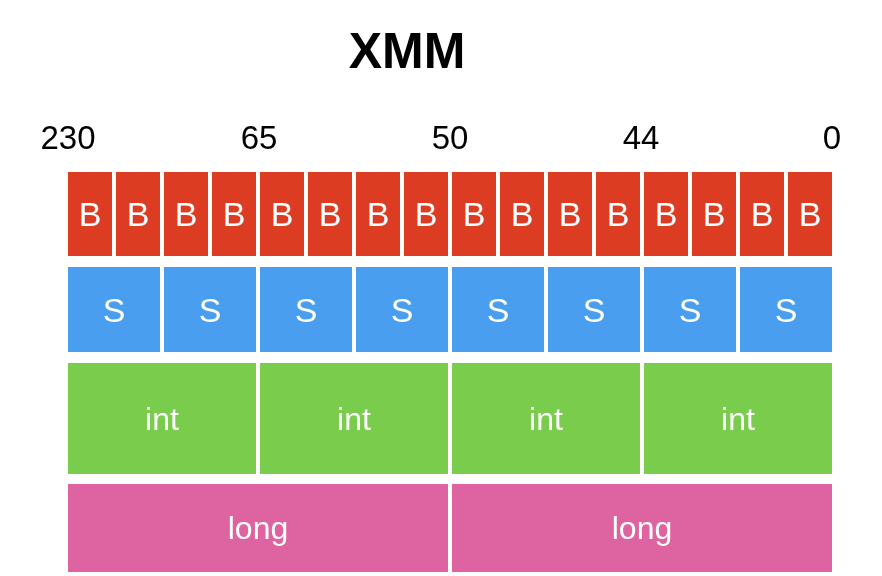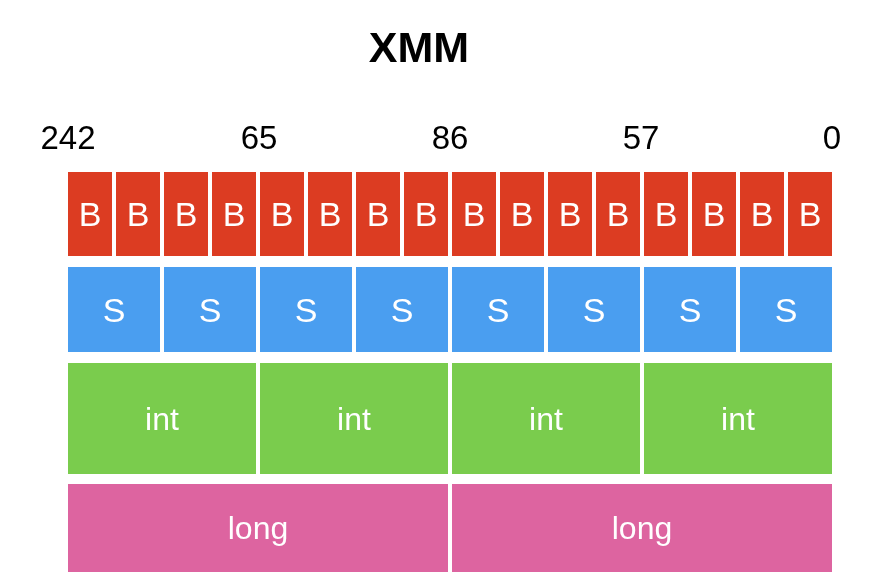--- a/index.html
+++ b/index.html
@@ -16,25 +16,25 @@
   #canvas {
     position: relative;
     width: 882px;
     height: 576px;
     background: #ffffff;
   }
 
   
   #title {
     position: absolute;
-    left: 16px;
+    left: 4px;
     top: 26px;
     width: 806px;
     text-align: center;
-    font-size: 43px;
+    font-size: 50px;
     font-weight: bold;
     color: #000000;
     letter-spacing: 0px;
     line-height: 1;
   }
 
   
   #bit-ruler {
     position: absolute;
     left: 68px;
@@ -90,24 +90,24 @@
   .cell-label { line-height: 1; }
 </style>
 </head>
 <body>
 
 <div id="canvas">
 
   <div id="title">XMM</div>
 
   <div id="bit-ruler">
-      <span class="bit-tick" style="left: 0%;">242</span>
+      <span class="bit-tick" style="left: 0%;">230</span>
       <span class="bit-tick" style="left: 25%;">65</span>
-      <span class="bit-tick" style="left: 50%;">86</span>
-      <span class="bit-tick" style="left: 75%;">57</span>
+      <span class="bit-tick" style="left: 50%;">50</span>
+      <span class="bit-tick" style="left: 75%;">44</span>
       <span class="bit-tick" style="left: 100%;">0</span>
     </div>
 
   <div id="grid">
     <div class="reg-row row-byte">
         <div class="cell" style="background: rgb(220, 60, 34);">
           <span class="cell-label">B</span>
         </div>
         <div class="cell" style="background: rgb(220, 60, 34);">
           <span class="cell-label">B</span>

